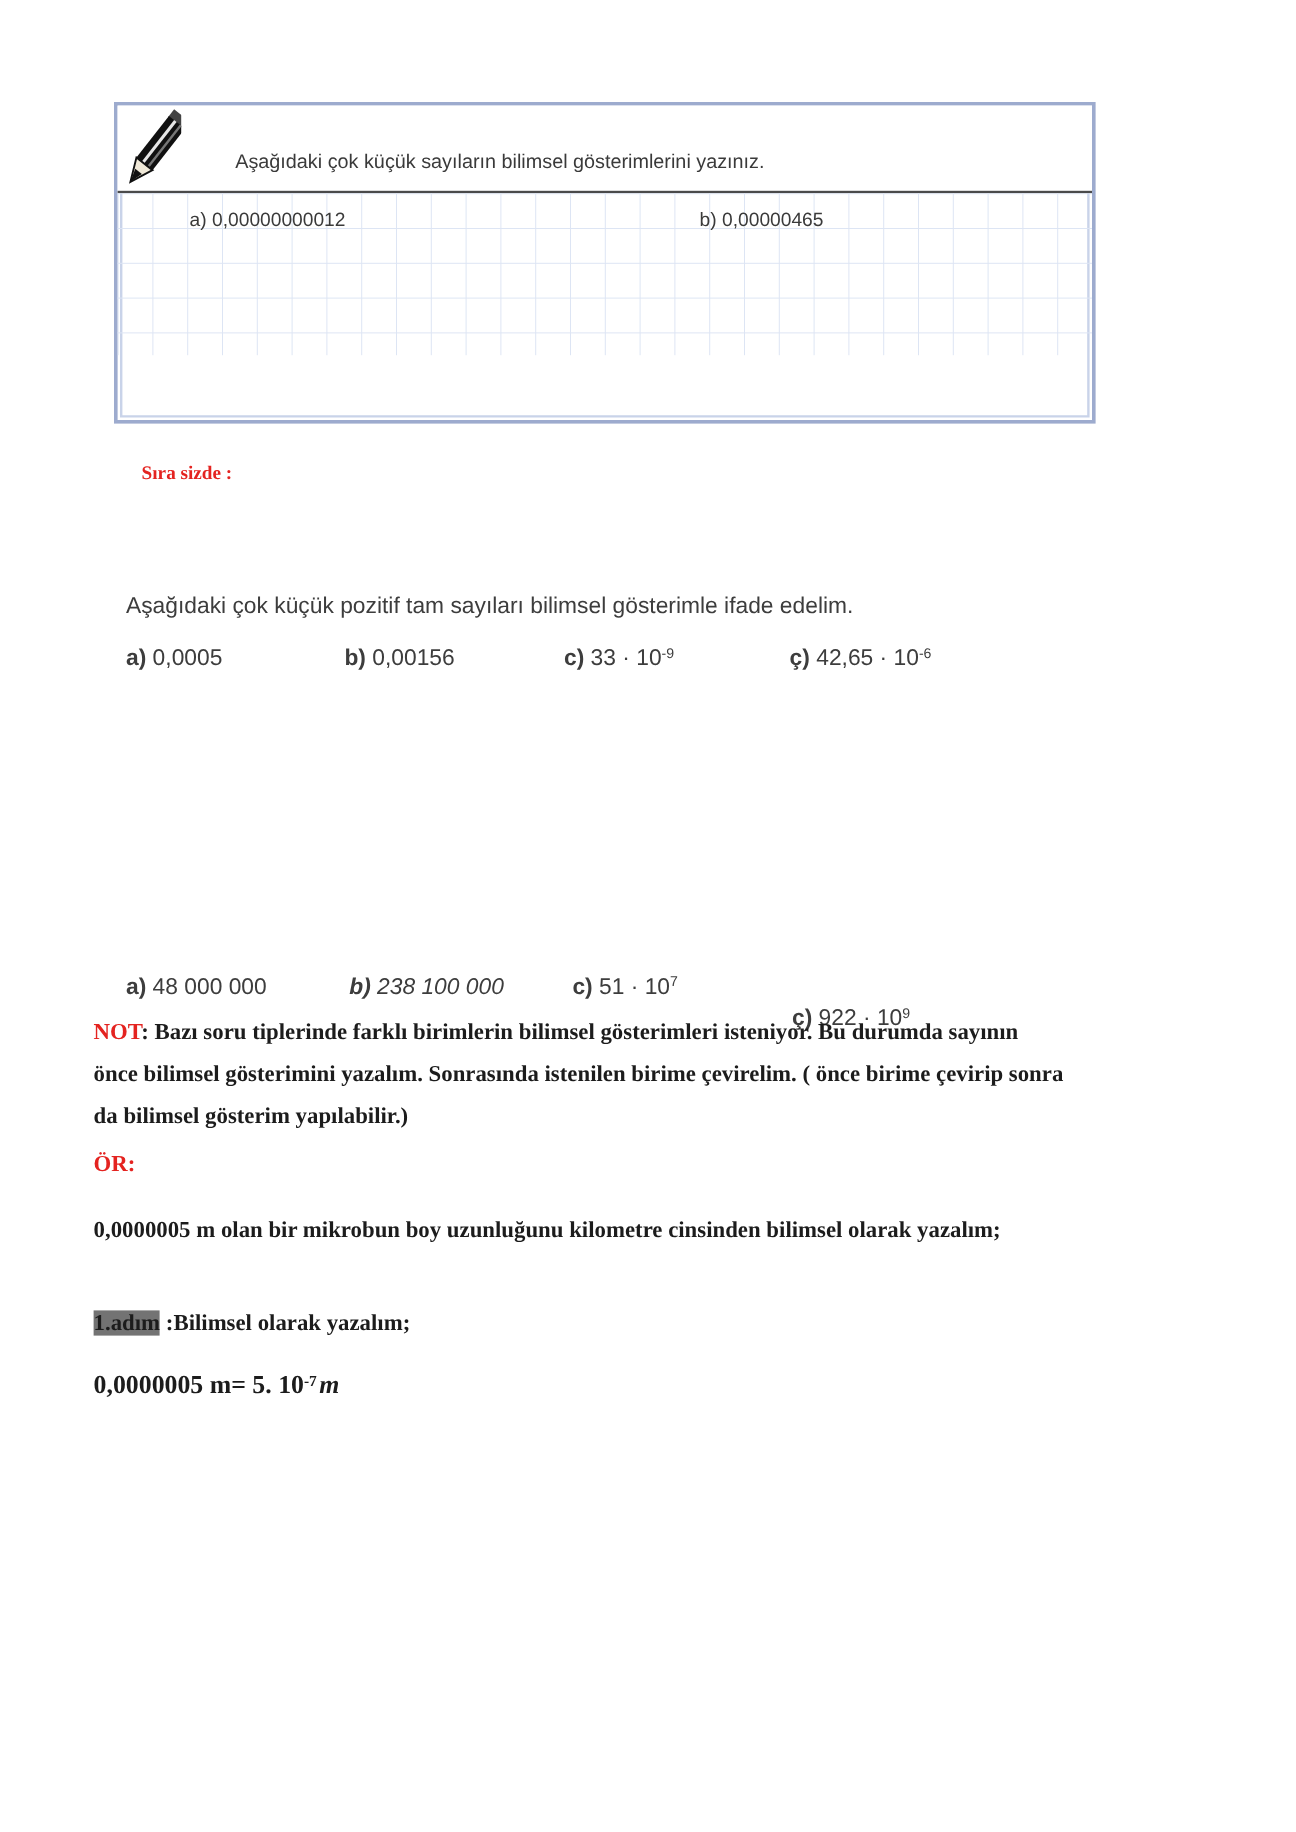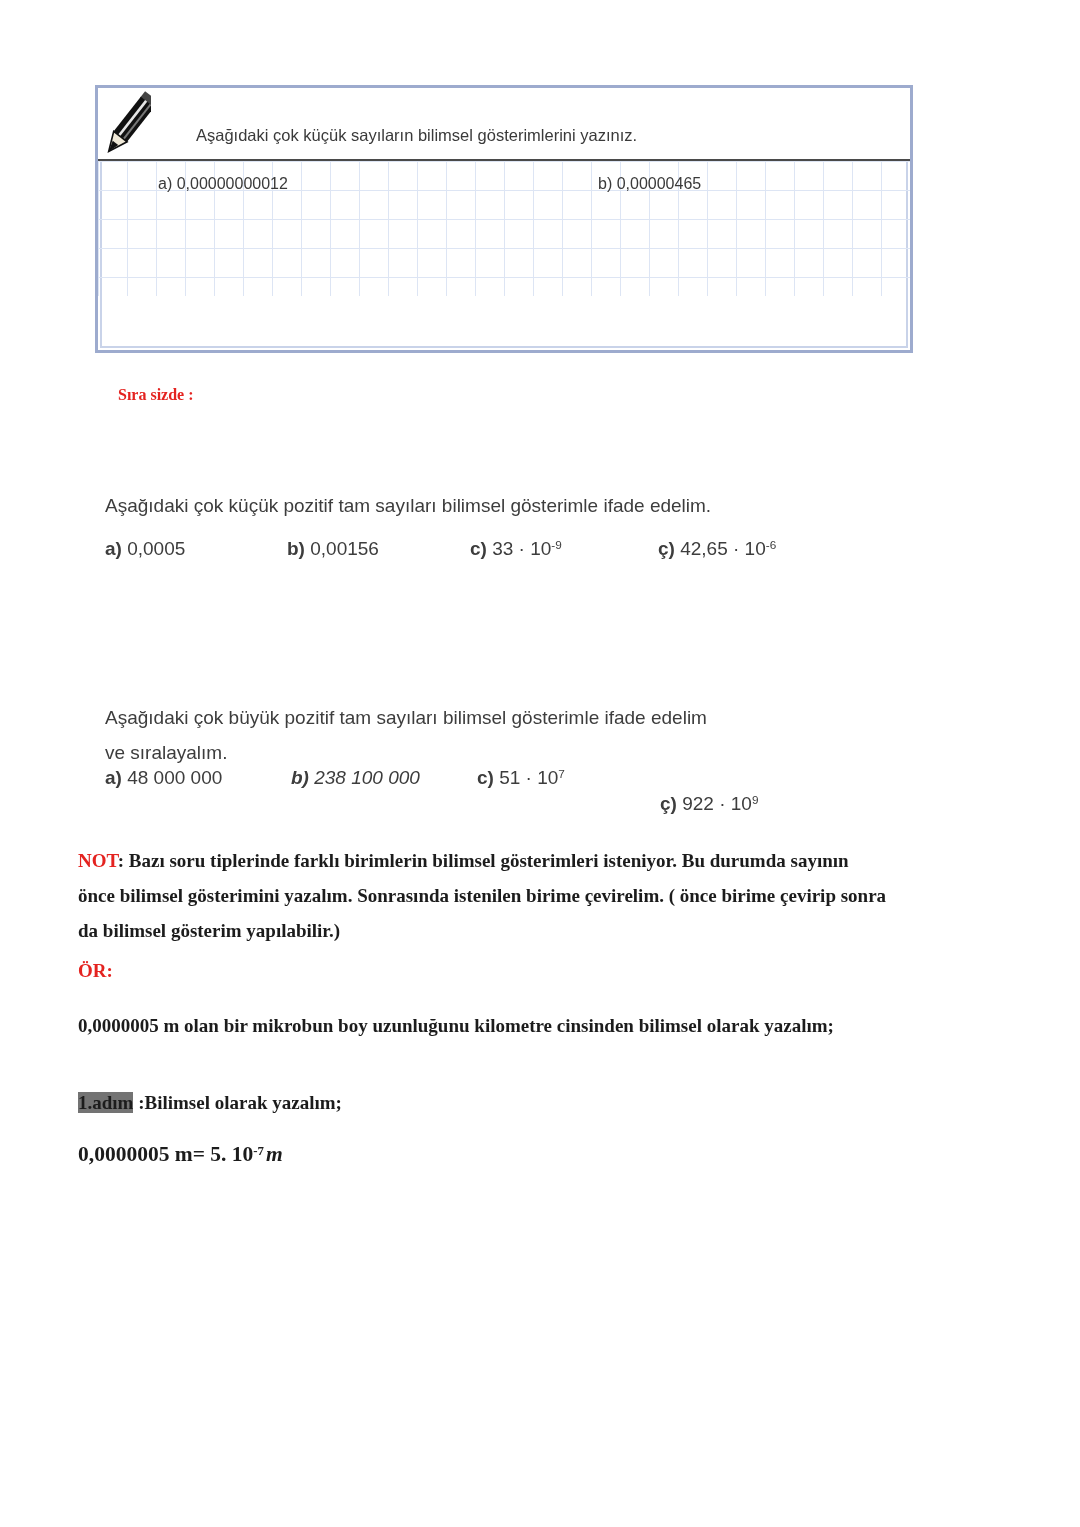--- a/index.html
+++ b/index.html
@@ -34,21 +34,21 @@
   .box-grid {
     position:relative;
     height:135px;
     background-image:
       linear-gradient(to right, #dde5f4 1px, transparent 1px),
       linear-gradient(to bottom, #dde5f4 1px, transparent 1px);
     background-size:29px 29px;
   }
   .grid-item { position:absolute; top:14px; font-size:16px; color:#3a3a3a; white-space:nowrap; }
   .grid-item.item-a { left:60px; }
-  .grid-item.item-b { left:500px; }
+  .grid-item.item-b { left:485px; }
 
   
   .ex-heading {
     position:absolute; left:105px;
     font-size:19px; color:#3d3d3d;
     line-height:35px;
   }
   .ex1-heading { top:488px; white-space:nowrap; }
   .ex2-heading { top:700px; width:625px; }
   .items-row { position:absolute; left:0; width:904px; height:32px; font-size:19px; color:#3d3d3d; }
@@ -104,22 +104,21 @@
   <div class="sira serif">Sıra sizde :</div>
 
   <div class="ex-heading ex1-heading">Aşağıdaki çok küçük pozitif tam sayıları bilimsel gösterimle ifade edelim.</div>
   <div class="items-row" style="top:538px;">
     <span class="item" style="left:105px;"><span class="lbl">a)</span><span class="val"> 0,0005</span><span class="sup"></span></span>
     <span class="item" style="left:287px;"><span class="lbl">b)</span><span class="val"> 0,00156</span><span class="sup"></span></span>
     <span class="item" style="left:470px;"><span class="lbl">c)</span><span class="val"> 33 · 10</span><span class="sup">-9</span></span>
     <span class="item" style="left:658px;"><span class="lbl">ç)</span><span class="val"> 42,65 · 10</span><span class="sup">-6</span></span>
   </div>
 
-  <div class="ex-heading ex2-heading">Aşağıdaki çok büyük pozitif tam sayıları bilimsel gösterimle ifade edelim ve sıralayalım.</div>
-  <div class="items-row" style="top:767px;text-align:right;">
+  <div class="items-row" style="top:812px;text-align:right;">
     <span class="item" style="left:105px;"><span class="lbl">a)</span><span class="val"> 48 000 000</span><span class="sup"></span></span>
     <span class="item" style="left:291px;font-style:italic;"><span class="lbl">b)</span><span class="val"> 238 100 000</span><span class="sup"></span></span>
     <span class="item" style="left:477px;"><span class="lbl">c)</span><span class="val"> 51 · 10</span><span class="sup">7</span></span>
     <span class="item" style="left:660px;margin-top:26px;"><span class="lbl">ç)</span><span class="val"> 922 · 10</span><span class="sup">9</span></span>
   </div>
 
   <p class="note serif"><span class="red">NOT</span><span>: Bazı soru tiplerinde farklı birimlerin bilimsel gösterimleri isteniyor. Bu durumda sayının önce bilimsel gösterimini yazalım. Sonrasında istenilen birime çevirelim. ( önce birime çevirip sonra da bilimsel gösterim yapılabilir.)</span></p>
 
   <div class="or-label serif red">ÖR:</div>
 

